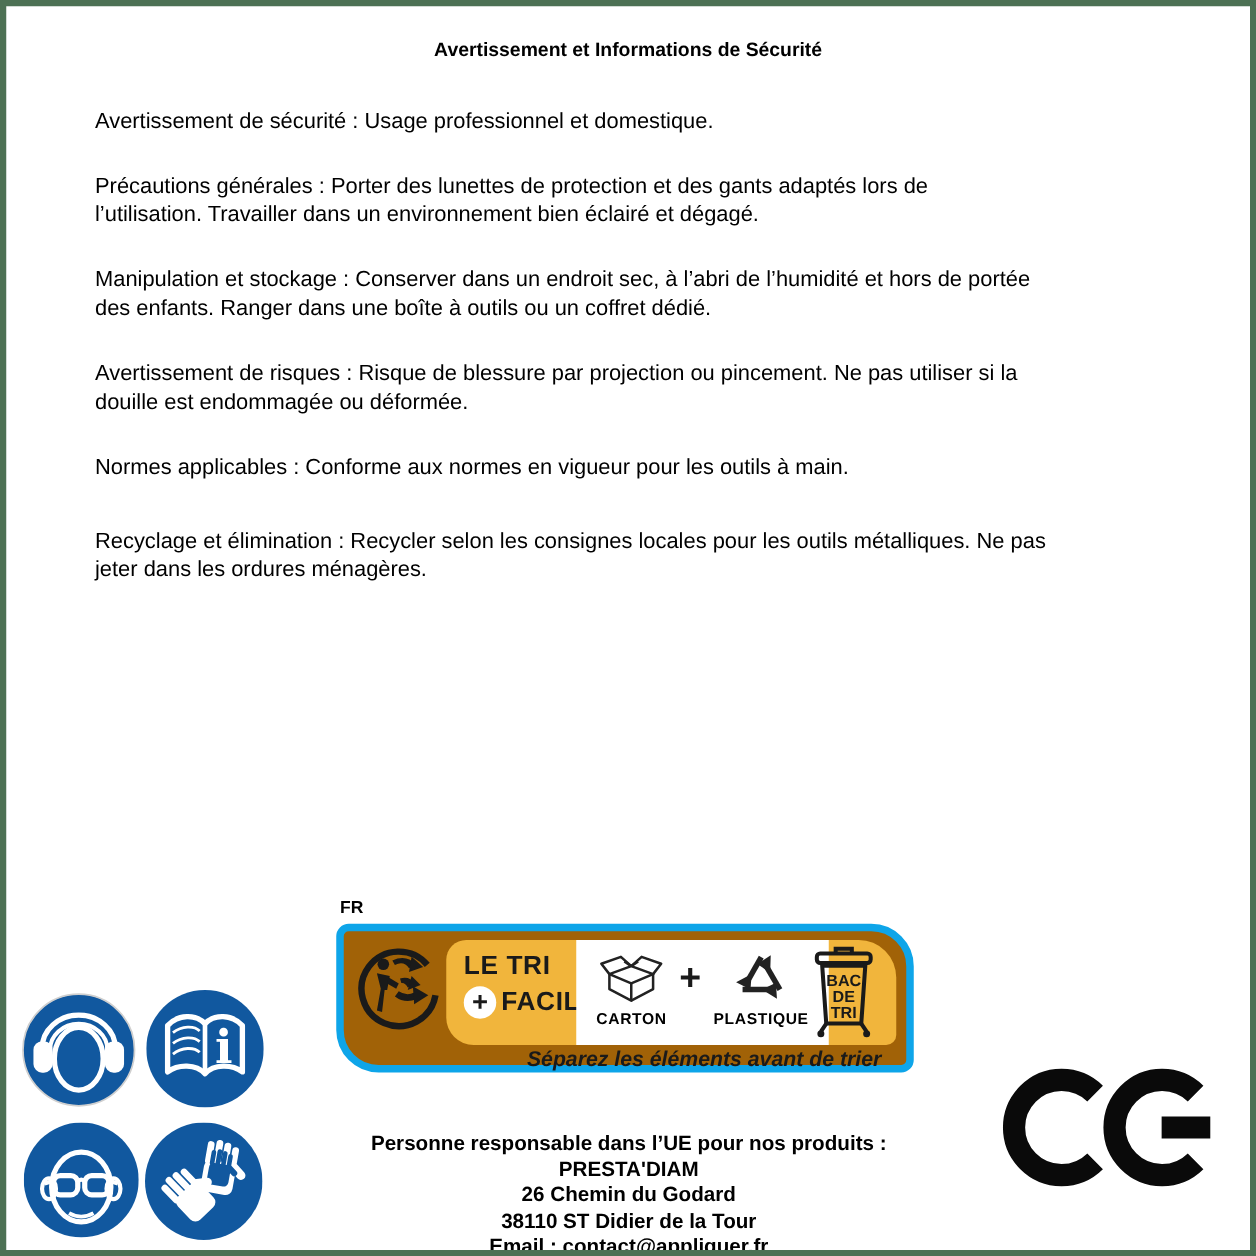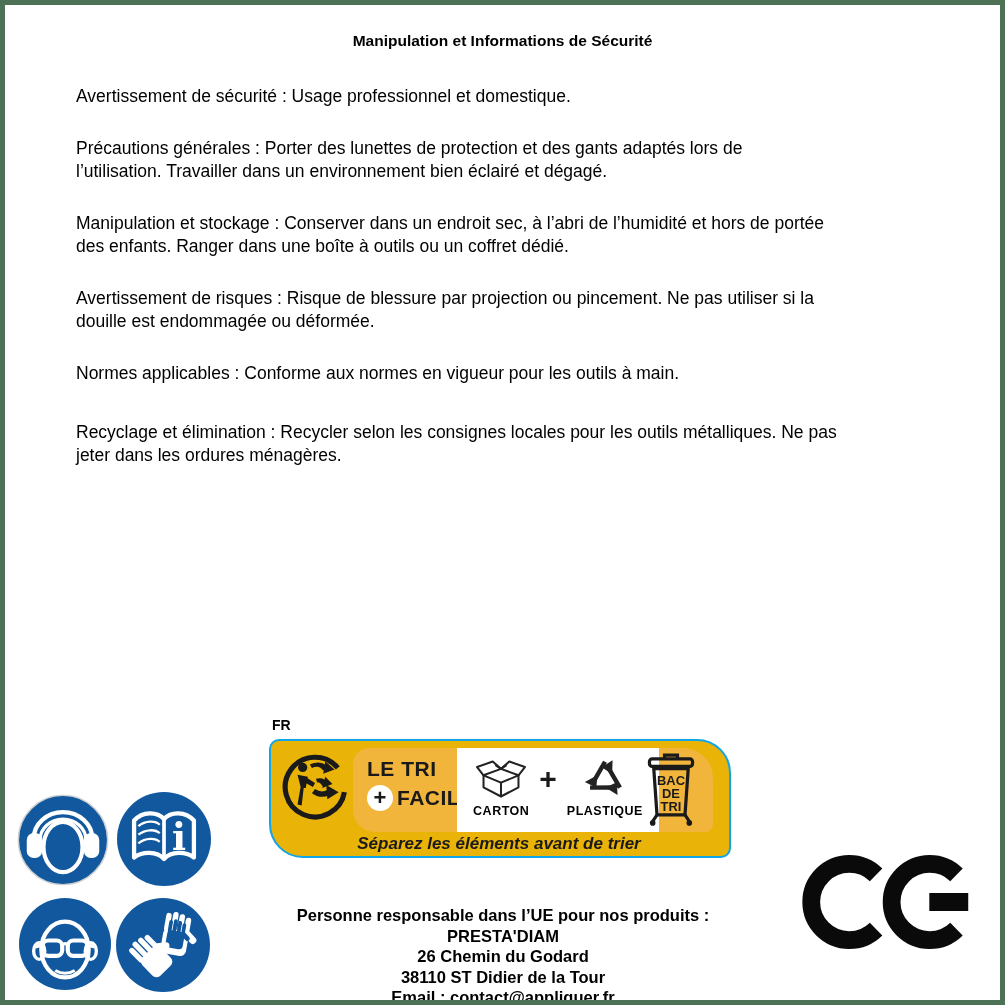--- a/index.html
+++ b/index.html
@@ -21,21 +21,21 @@
   .para.last{margin-top:36px;}
 
   
   .safety-icon{position:absolute;}
   .safety-icon svg{display:block;}
 
   
   .fr-label{position:absolute;left:267px;top:712px;font-size:14px;font-weight:bold;}
   .infotri{
     position:absolute;left:264px;top:734px;width:462px;height:119px;
-    background:#eab308;border:2px solid #0ea5e9;
+    background:#a16207;border:6px solid #0ea5e9;
     border-radius:10px 34px 10px 34px;box-sizing:border-box;
   }
   .triman{position:absolute;left:10px;top:9px;}
   .yellow-band{
     position:absolute;left:82px;top:7px;width:360px;height:84px;
     background:#f1b53c;border-radius:16px 30px 8px 22px;
   }
   .white-chevron{
     position:absolute;left:186px;top:7px;width:202px;height:84px;
     background:#fff;
@@ -51,34 +51,34 @@
   }
   .letri-line1{font-size:21px;font-weight:bold;letter-spacing:.5px;}
   .letri-line2{display:flex;align-items:center;margin-top:4px;}
   .plus-circle{
     width:26px;height:26px;border-radius:50%;background:#fff;color:#1a1a1a;
     font-size:22px;font-weight:bold;text-align:center;line-height:25px;margin-right:4px;
   }
   .facile{font-size:21px;font-weight:bold;letter-spacing:.5px;}
   .bin{position:absolute;left:372px;top:9px;text-align:right;}
   .instruction{
-    position:absolute;right:10px;top:93px;width:440px;text-align:center;
+    position:absolute;right:20px;top:93px;width:440px;text-align:right;
     font-size:17px;font-weight:bold;font-style:italic;color:#1a1a1a;
   }
 
   .responsible{
     position:absolute;left:248px;top:871px;width:500px;text-align:center;
     font-weight:bold;font-size:16.5px;line-height:20.5px;margin-top:29px;
   }
   .ce{position:absolute;left:797px;top:842px;}
 </style>
 </head>
 <body>
 
-<div class="title">Manipulation et Informations de Sécurité</div>
+<div class="title">Avertissement et Informations de Sécurité</div>
 
 <div class="paragraphs">
   <p class="para">Avertissement de sécurité : Usage professionnel et domestique.</p>
   <p class="para">Précautions générales : Porter des lunettes de protection et des gants adaptés lors de
 l’utilisation. Travailler dans un environnement bien éclairé et dégagé.</p>
   <p class="para">Manipulation et stockage : Conserver dans un endroit sec, à l’abri de l’humidité et hors de portée
 des enfants. Ranger dans une boîte à outils ou un coffret dédié.</p>
   <p class="para">Avertissement de risques : Risque de blessure par projection ou pincement. Ne pas utiliser si la
 douille est endommagée ou déformée.</p>
   <p class="para">Normes applicables : Conforme aux normes en vigueur pour les outils à main.</p>

